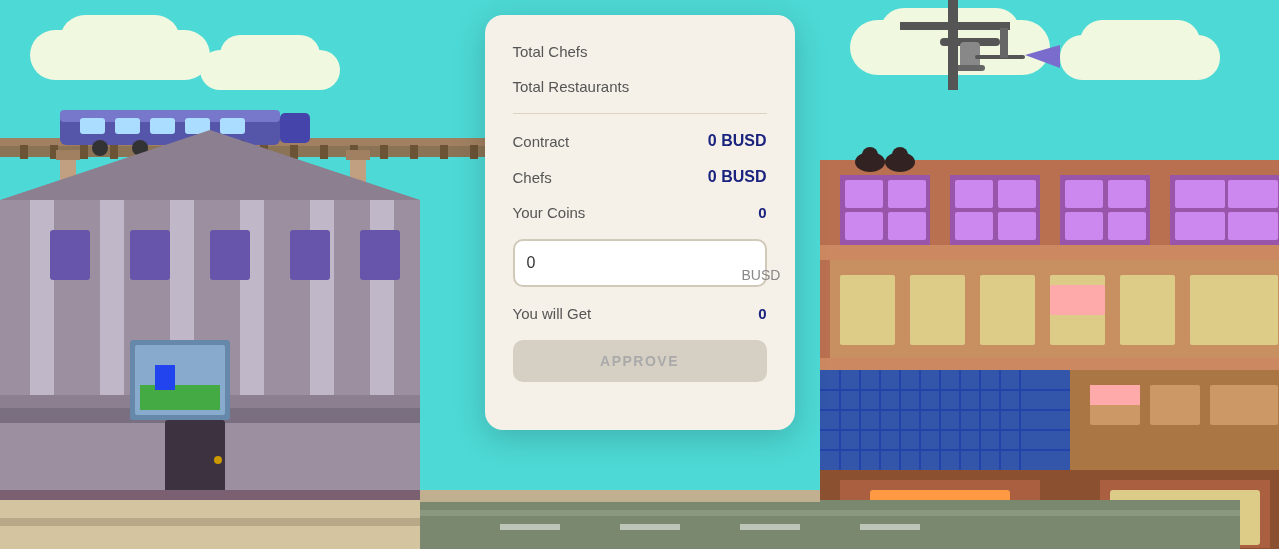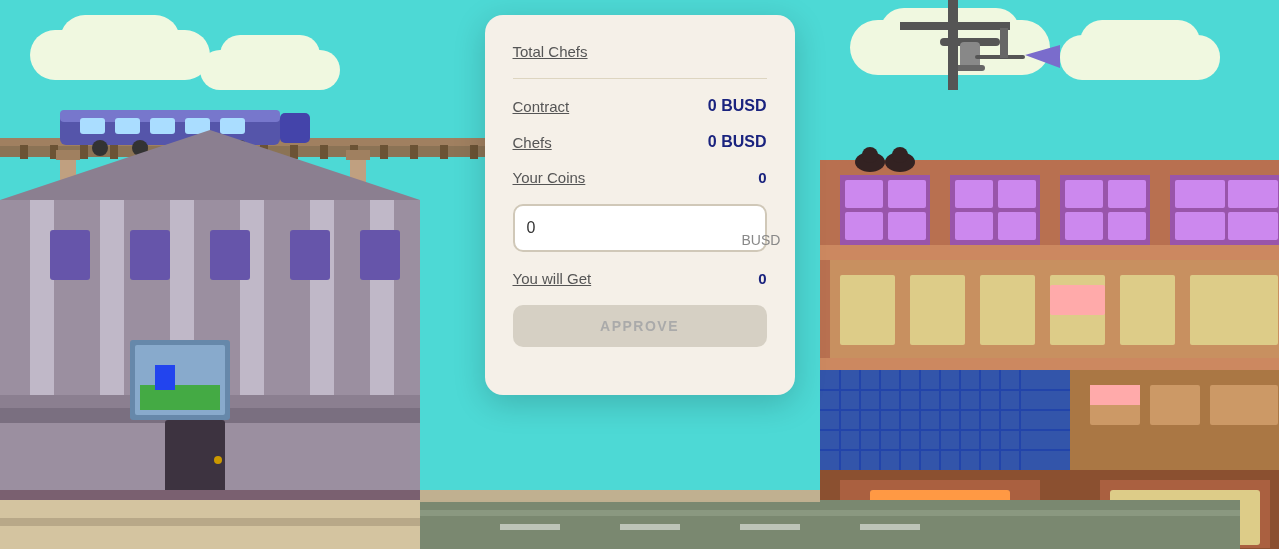--- a/index.html
+++ b/index.html
@@ -42,21 +42,20 @@
     }
 
     .modal-row:last-child {
       margin-bottom: 0;
     }
 
     .modal-label {
       font-size: 15px;
       color: #555;
       font-weight: 400;
-      text-decoration: underline;
     }
 
     .modal-value {
       font-size: 16px;
       color: #1a237e;
       font-weight: 700;
     }
 
     .modal-value-plain {
       font-size: 15px;
@@ -328,20 +327,23 @@
 
   </svg>
 </div>
 
 <div class="modal-card">
 
   <div class="modal-row">
     <span class="modal-label">Total Chefs</span>
   </div>
 
+  <div class="modal-row">
+    <span class="modal-label">Total Restaurants</span>
+  </div>
 
   <div class="divider"></div>
 
   <div class="modal-row">
     <span class="modal-label">Contract</span>
     <span class="modal-value">0 BUSD</span>
   </div>
 
   <div class="modal-row">
     <span class="modal-label">Chefs</span>

